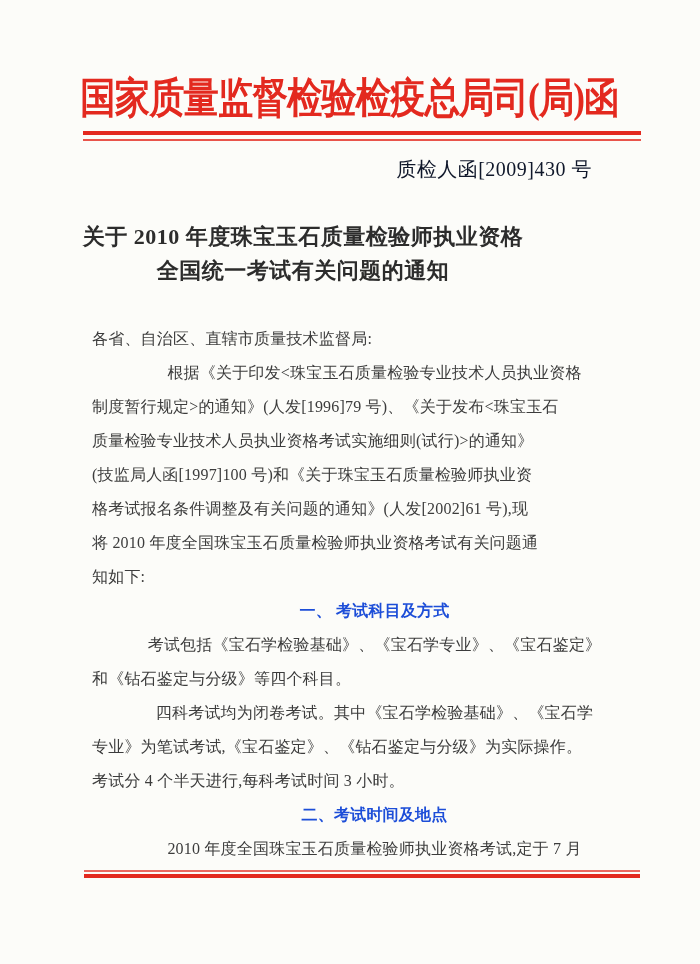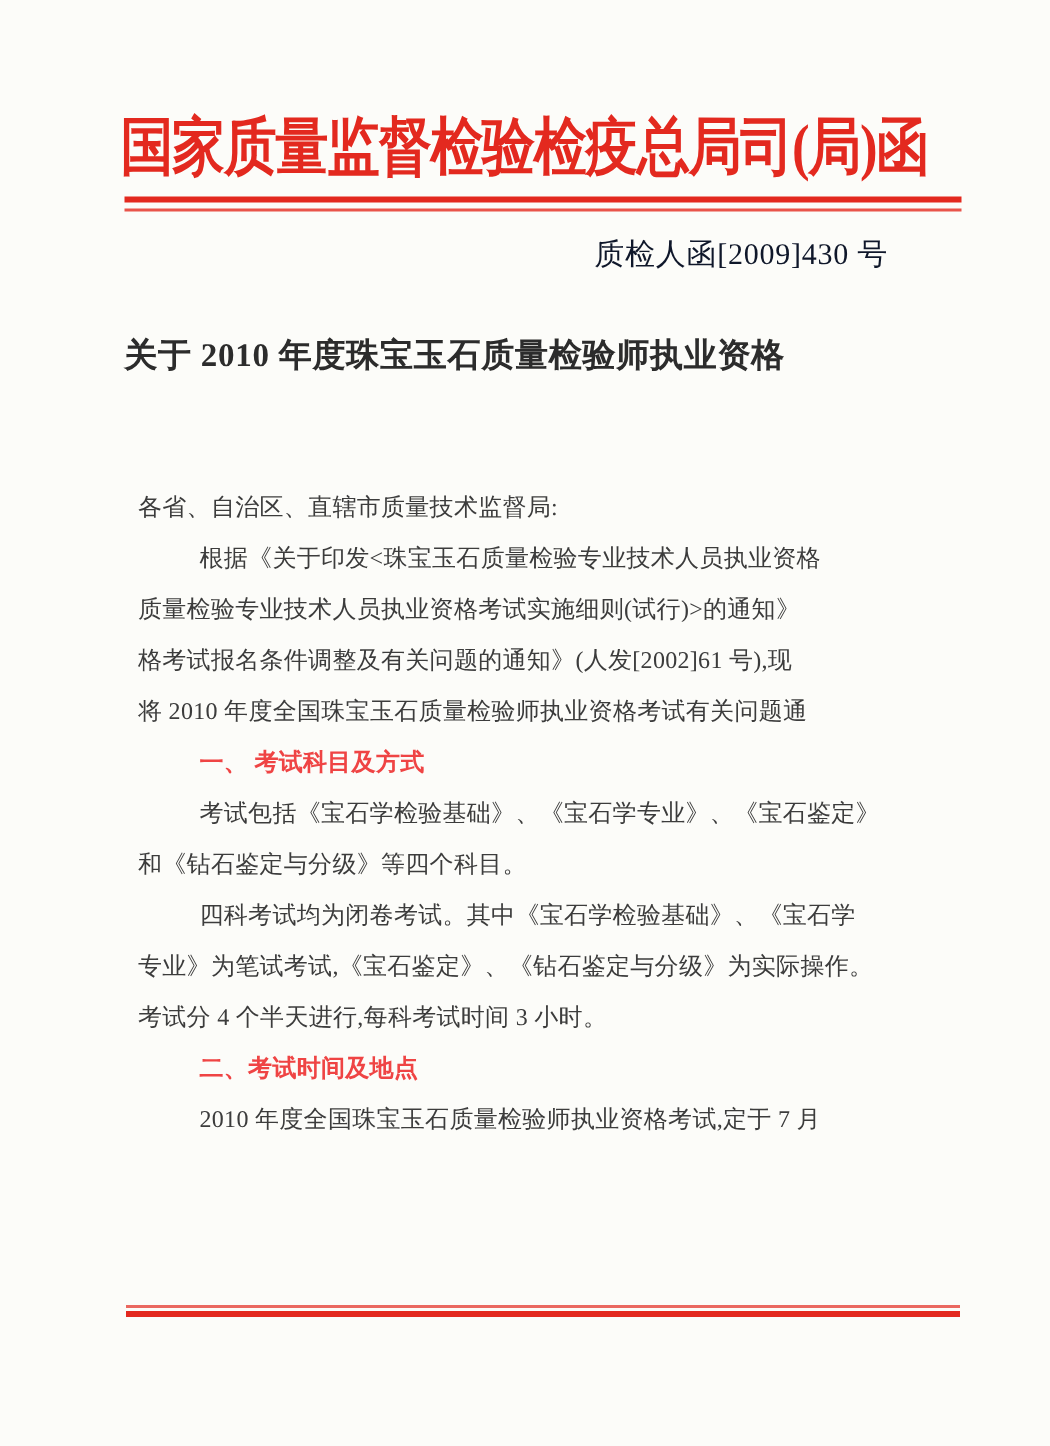--- a/index.html
+++ b/index.html
@@ -35,47 +35,51 @@
     font-size:22px;line-height:34px;letter-spacing:.5px;
   }
   .body-text{
     position:absolute;top:322px;left:92px;width:524px;
     font-size:16px;color:var(--ink);
   }
   .body-text .line{
     height:34px;line-height:34px;white-space:nowrap;
     letter-spacing:.2px;
   }
-  .body-text .line.indent{padding-left:41px;}
-  .body-text .line.bold{font-weight:bold;color:#ef4444;}
+  .body-text .line.indent{padding-left:41px;text-align:center;}
+  .body-text .line.bold{font-weight:bold;color:#1d4ed8;}
   .rule-bottom-thin{top:870px;left:84px;width:556px;height:1.5px;opacity:.7;}
   .rule-bottom-thick{top:874px;left:84px;width:556px;height:4px;}
 </style>
 </head>
 <body>
 
 <div class="letterhead-title">
   <span class="squeeze">国家质量监督检验检疫总局司(局)函</span>
 </div>
 
 <div class="rule rule-top-thick"></div>
 <div class="rule rule-top-thin"></div>
 
 <div class="doc-number">质检人函[2009]430 号</div>
 
 <div class="subject">
   <div>关于 2010 年度珠宝玉石质量检验师执业资格</div>
+  <div>全国统一考试有关问题的通知</div>
 </div>
 
 <div class="body-text">
     <div class="line">各省、自治区、直辖市质量技术监督局:</div>
     <div class="line indent">根据《关于印发&lt;珠宝玉石质量检验专业技术人员执业资格</div>
+    <div class="line">制度暂行规定&gt;的通知》(人发[1996]79 号)、《关于发布&lt;珠宝玉石</div>
     <div class="line">质量检验专业技术人员执业资格考试实施细则(试行)&gt;的通知》</div>
+    <div class="line">(技监局人函[1997]100 号)和《关于珠宝玉石质量检验师执业资</div>
     <div class="line">格考试报名条件调整及有关问题的通知》(人发[2002]61 号),现</div>
     <div class="line">将 2010 年度全国珠宝玉石质量检验师执业资格考试有关问题通</div>
+    <div class="line">知如下:</div>
     <div class="line indent bold">一、 考试科目及方式</div>
     <div class="line indent">考试包括《宝石学检验基础》、《宝石学专业》、《宝石鉴定》</div>
     <div class="line">和《钻石鉴定与分级》等四个科目。</div>
     <div class="line indent">四科考试均为闭卷考试。其中《宝石学检验基础》、《宝石学</div>
     <div class="line">专业》为笔试考试,《宝石鉴定》、《钻石鉴定与分级》为实际操作。</div>
     <div class="line">考试分 4 个半天进行,每科考试时间 3 小时。</div>
     <div class="line indent bold">二、考试时间及地点</div>
     <div class="line indent">2010 年度全国珠宝玉石质量检验师执业资格考试,定于 7 月</div>
   </div>
 

